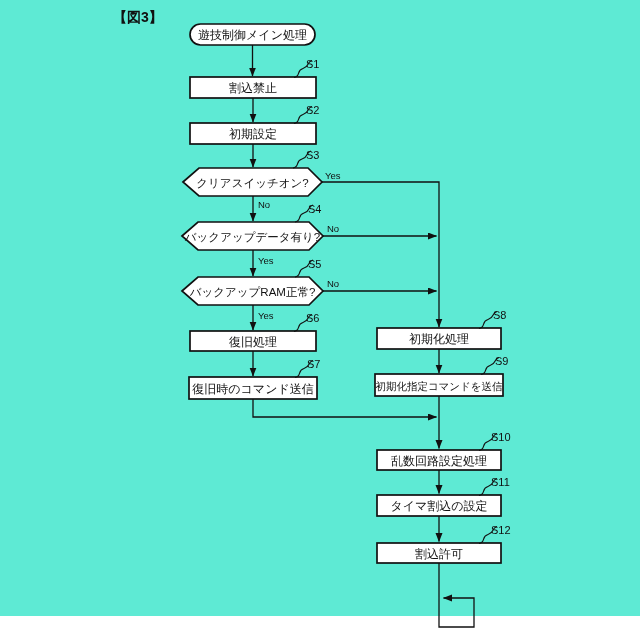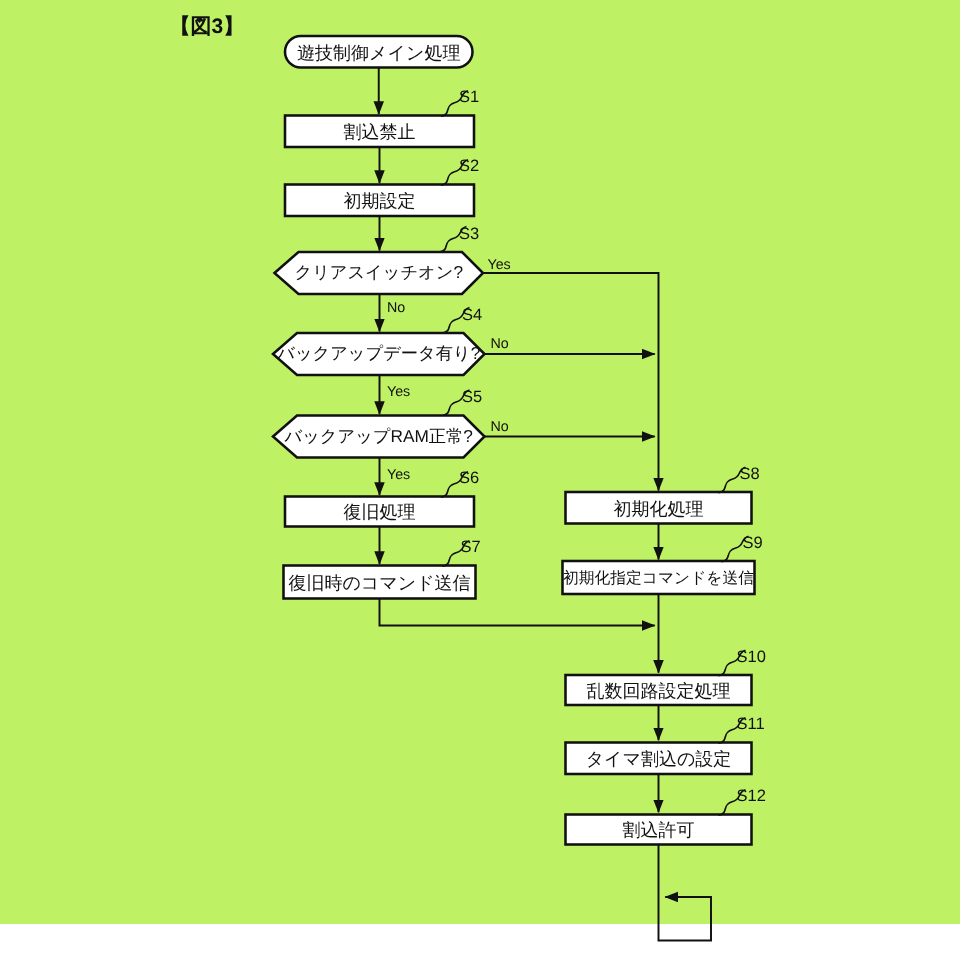--- a/index.html
+++ b/index.html
@@ -6,21 +6,21 @@
     margin: 0;
     padding: 0;
     background: #ffffff;
     width: 640px;
     height: 640px;
   }
   .stage {
     position: relative;
     width: 640px;
     height: 616px;
-    background: #bef264;
+    background: #5eead4;
     font-family: "Liberation Sans", sans-serif;
   }
   svg { display: block; }
   .shape {
     fill: #ffffff;
     stroke: #111111;
     stroke-width: 1.7;
   }
   .edge {
     fill: none;

